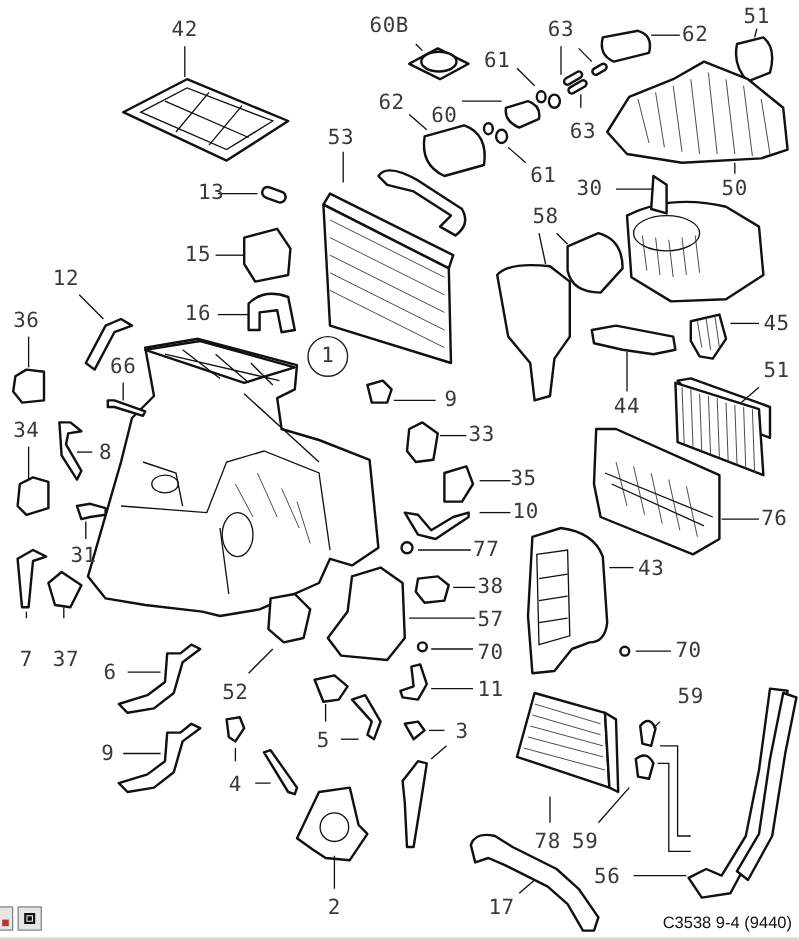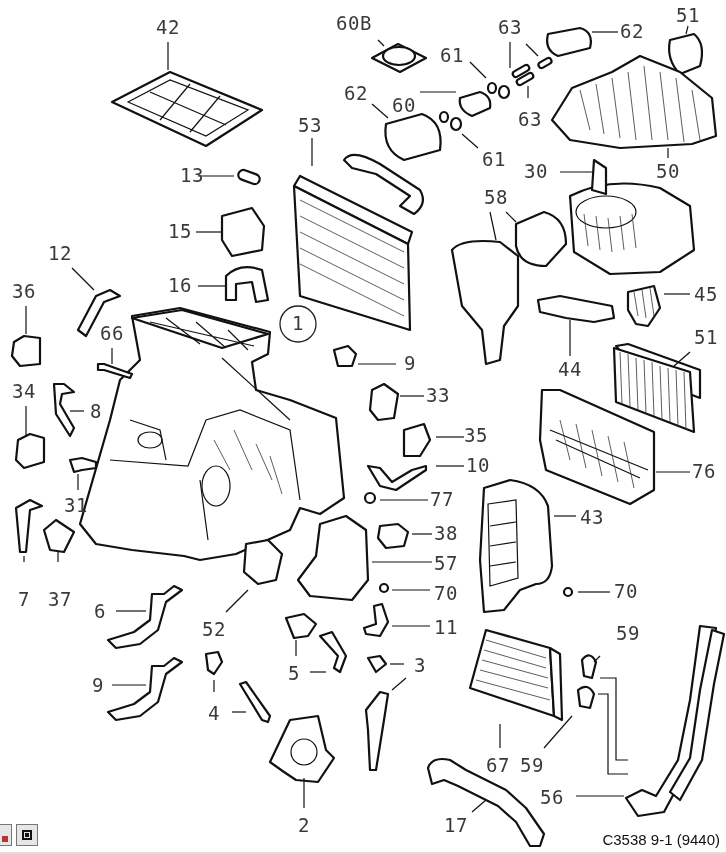--- a/index.html
+++ b/index.html
@@ -370,27 +370,27 @@
 <span class="lbl" style="left:434px;top:584px">70</span>
 <span class="lbl" style="left:614px;top:582px">70</span>
 <span class="lbl" style="left:94px;top:602px">6</span>
 <span class="lbl" style="left:202px;top:620px">52</span>
 <span class="lbl" style="left:434px;top:618px">11</span>
 <span class="lbl" style="left:616px;top:624px">59</span>
 <span class="lbl" style="left:288px;top:664px">5</span>
 <span class="lbl" style="left:414px;top:656px">3</span>
 <span class="lbl" style="left:92px;top:676px">9</span>
 <span class="lbl" style="left:208px;top:704px">4</span>
-<span class="lbl" style="left:486px;top:756px">67</span>
+<span class="lbl" style="left:486px;top:756px">78</span>
 <span class="lbl" style="left:520px;top:756px">59</span>
 <span class="lbl" style="left:540px;top:788px">56</span>
 <span class="lbl" style="left:298px;top:816px">2</span>
 <span class="lbl" style="left:444px;top:816px">17</span>
 
-<span class="caption">C3538 9-1 (9440)</span>
+<span class="caption">C3538 9-4 (9440)</span>
 </div>
 
 <div class="btn btn-a">
     <span class="mark"></span>
   </div>
 <div class="btn btn-b">
     <span class="inner"></span>
   </div>
 <div class="bottombar"></div>
 

